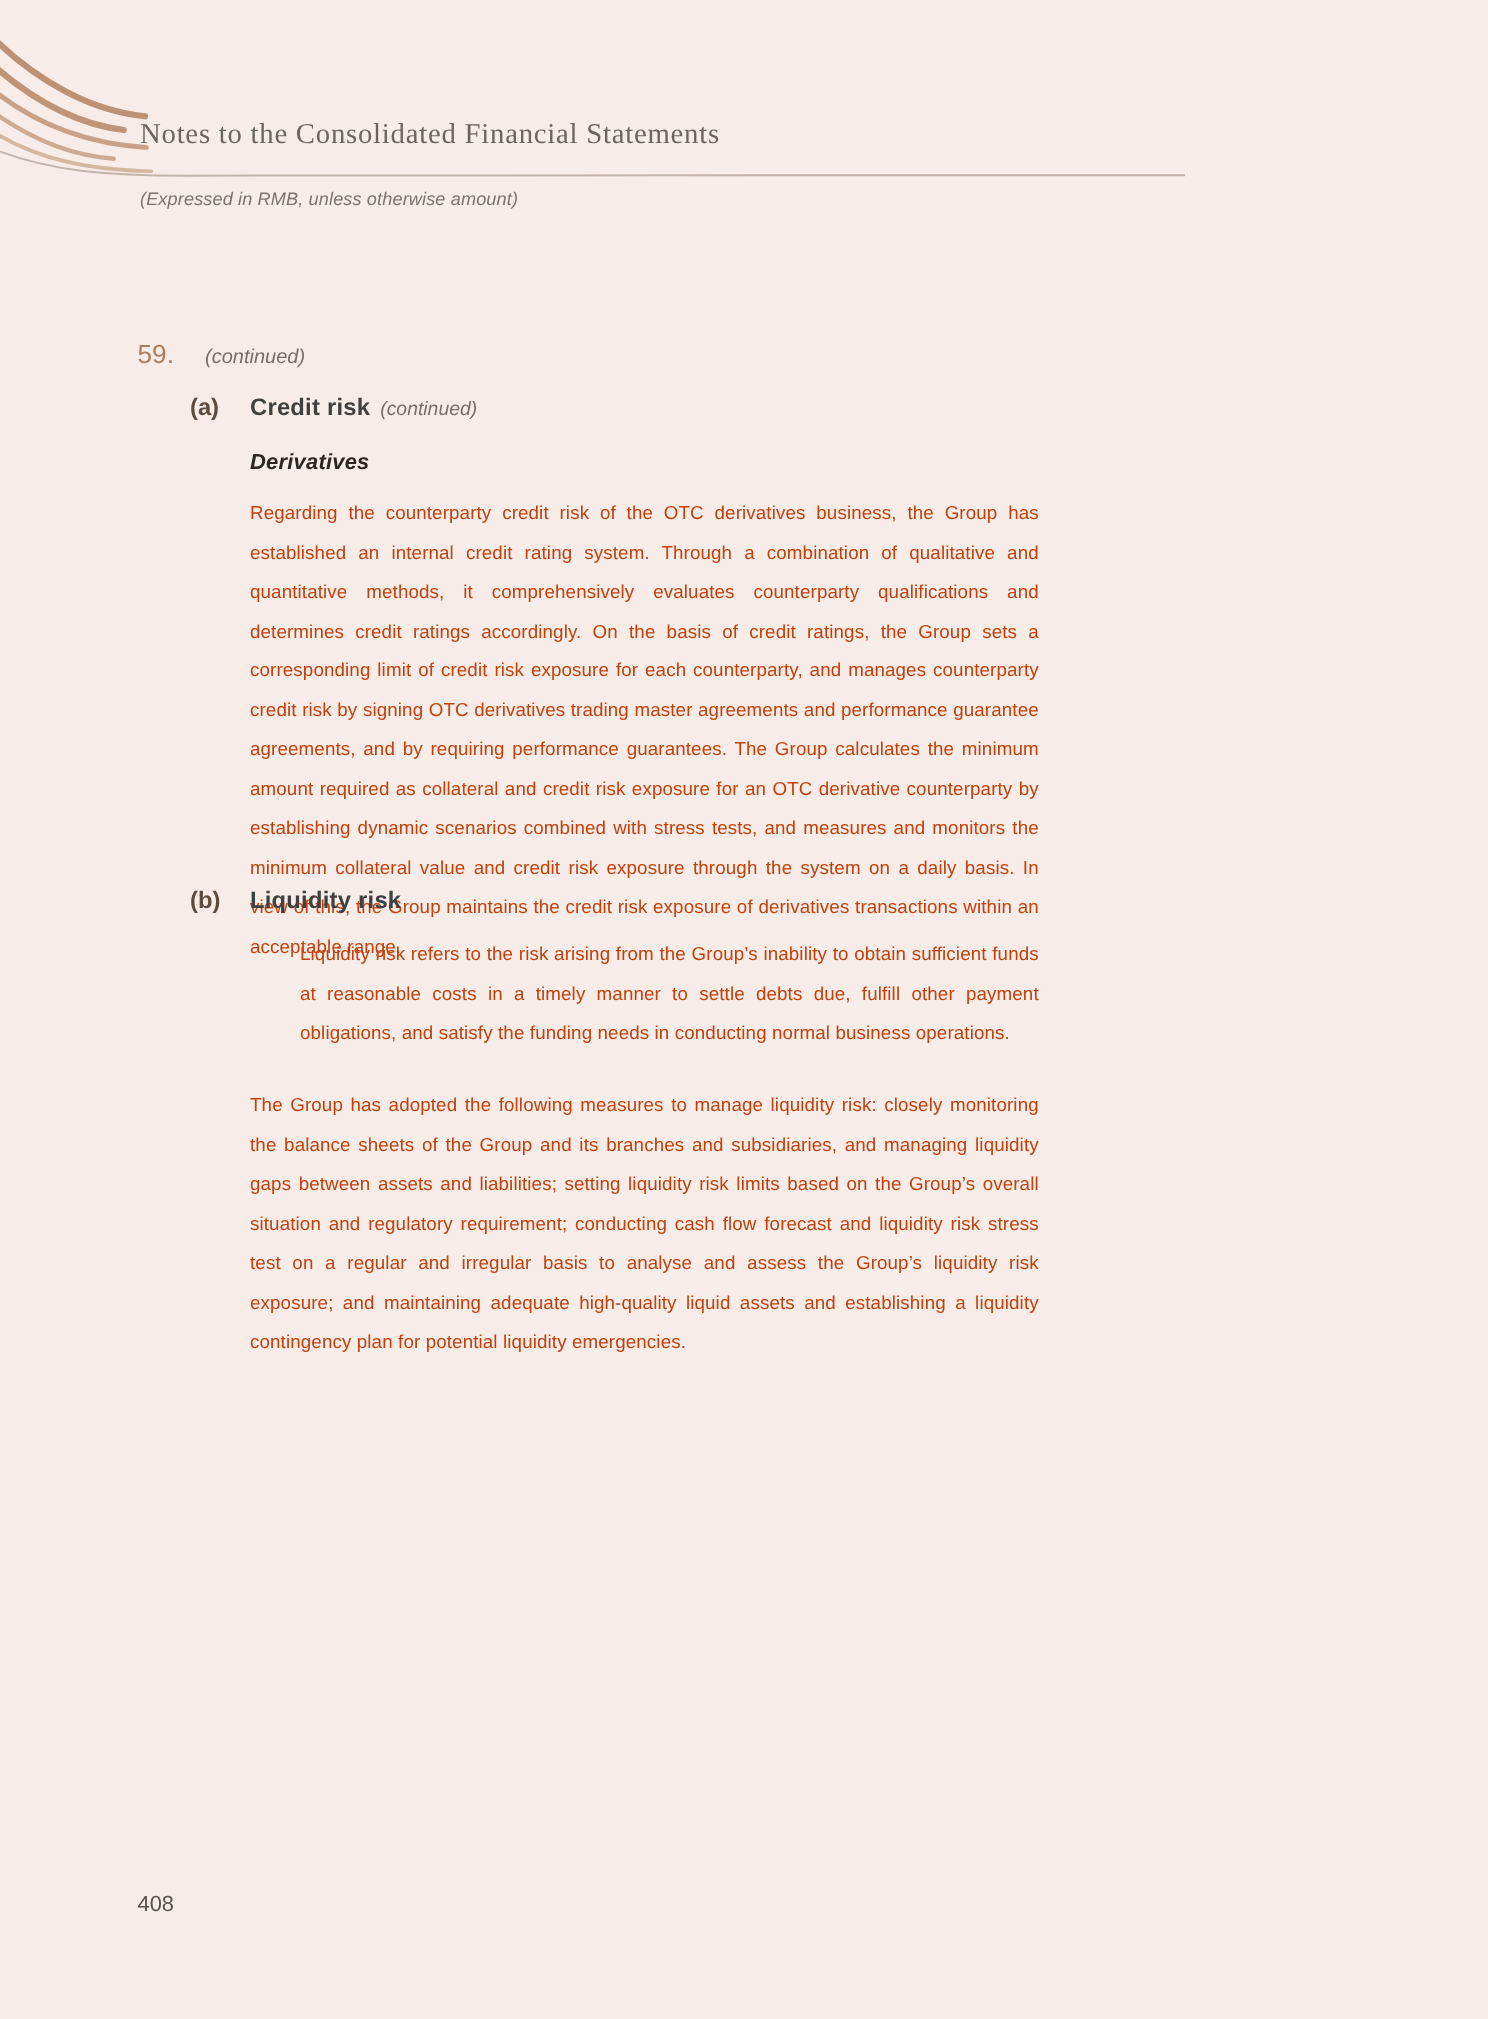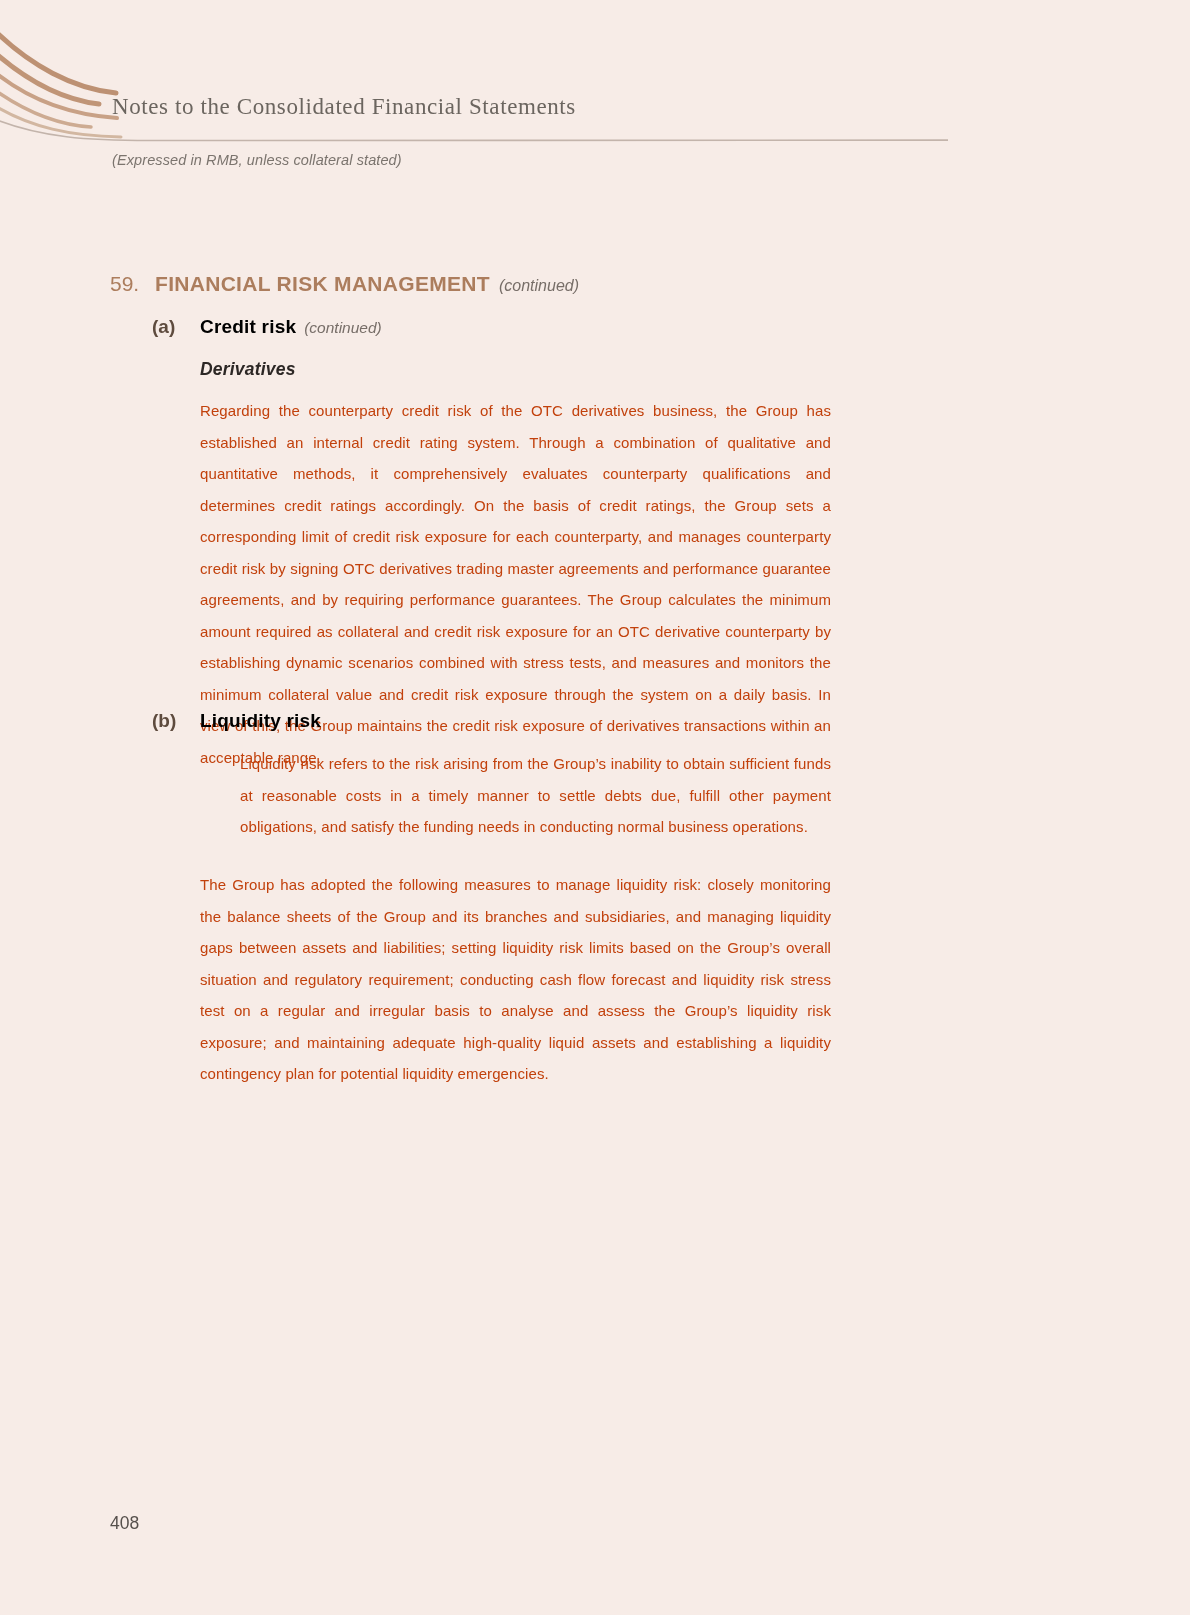--- a/index.html
+++ b/index.html
@@ -88,21 +88,21 @@
   .sub-label {
     display: inline-block;
     width: 48px;
     font-size: 19px;
     font-weight: 700;
     color: #5e4b3e;
   }
   .sub-title {
     font-size: 19px;
     font-weight: 700;
-    color: #000000;
+    color: #404040;
     letter-spacing: 0.2px;
   }
   .sub-cont {
     margin-left: 8px;
     font-size: 15.5px;
     font-style: italic;
     font-weight: 400;
     color: #776e68;
   }
 
@@ -151,25 +151,24 @@
   <svg class="corner-svg" width="1190" height="170" viewBox="0 0 1190 170" fill="none">
     <path d="M-8,28 C30,66 74,89 116,93" stroke="#bd9173" stroke-width="5" fill="none" stroke-linecap="round"></path>
     <path d="M-8,50 C30,84 66,100 99,104" stroke="#c09577" stroke-width="5" fill="none" stroke-linecap="round"></path>
     <path d="M-8,70 C28,100 70,115 117,118" stroke="#c8a186" stroke-width="4" fill="none" stroke-linecap="round"></path>
     <path d="M-8,88 C28,114 60,125 91,127" stroke="#cdab92" stroke-width="3.5" fill="none" stroke-linecap="round"></path>
     <path d="M-8,104 C30,128 72,136 121,137" stroke="#d2b7a1" stroke-width="3" fill="none" stroke-linecap="round"></path>
     <path d="M-8,118 C40,138 90,140.5 150,140.5 L1190,140" stroke="#c3b4ab" stroke-width="1.6" fill="none"></path>
   </svg>
 
   <h1 class="doc-title">Notes to the Consolidated Financial Statements</h1>
-  <div class="subtitle">(Expressed in RMB, unless collateral stated)</div>
+  <div class="subtitle">(Expressed in RMB, unless otherwise amount)</div>
 
   <div class="section-heading">
     <span class="sec-num">59.</span>
-    <span class="sec-title">FINANCIAL RISK MANAGEMENT</span>
     <span class="sec-cont">(continued)</span>
   </div>
 
   <div class="sub-heading a">
     <span class="sub-label">(a)</span>
     <span class="sub-title">Credit risk</span>
     <span class="sub-cont">(continued)</span>
   </div>
 
   <div class="minor-heading">Derivatives</div>

